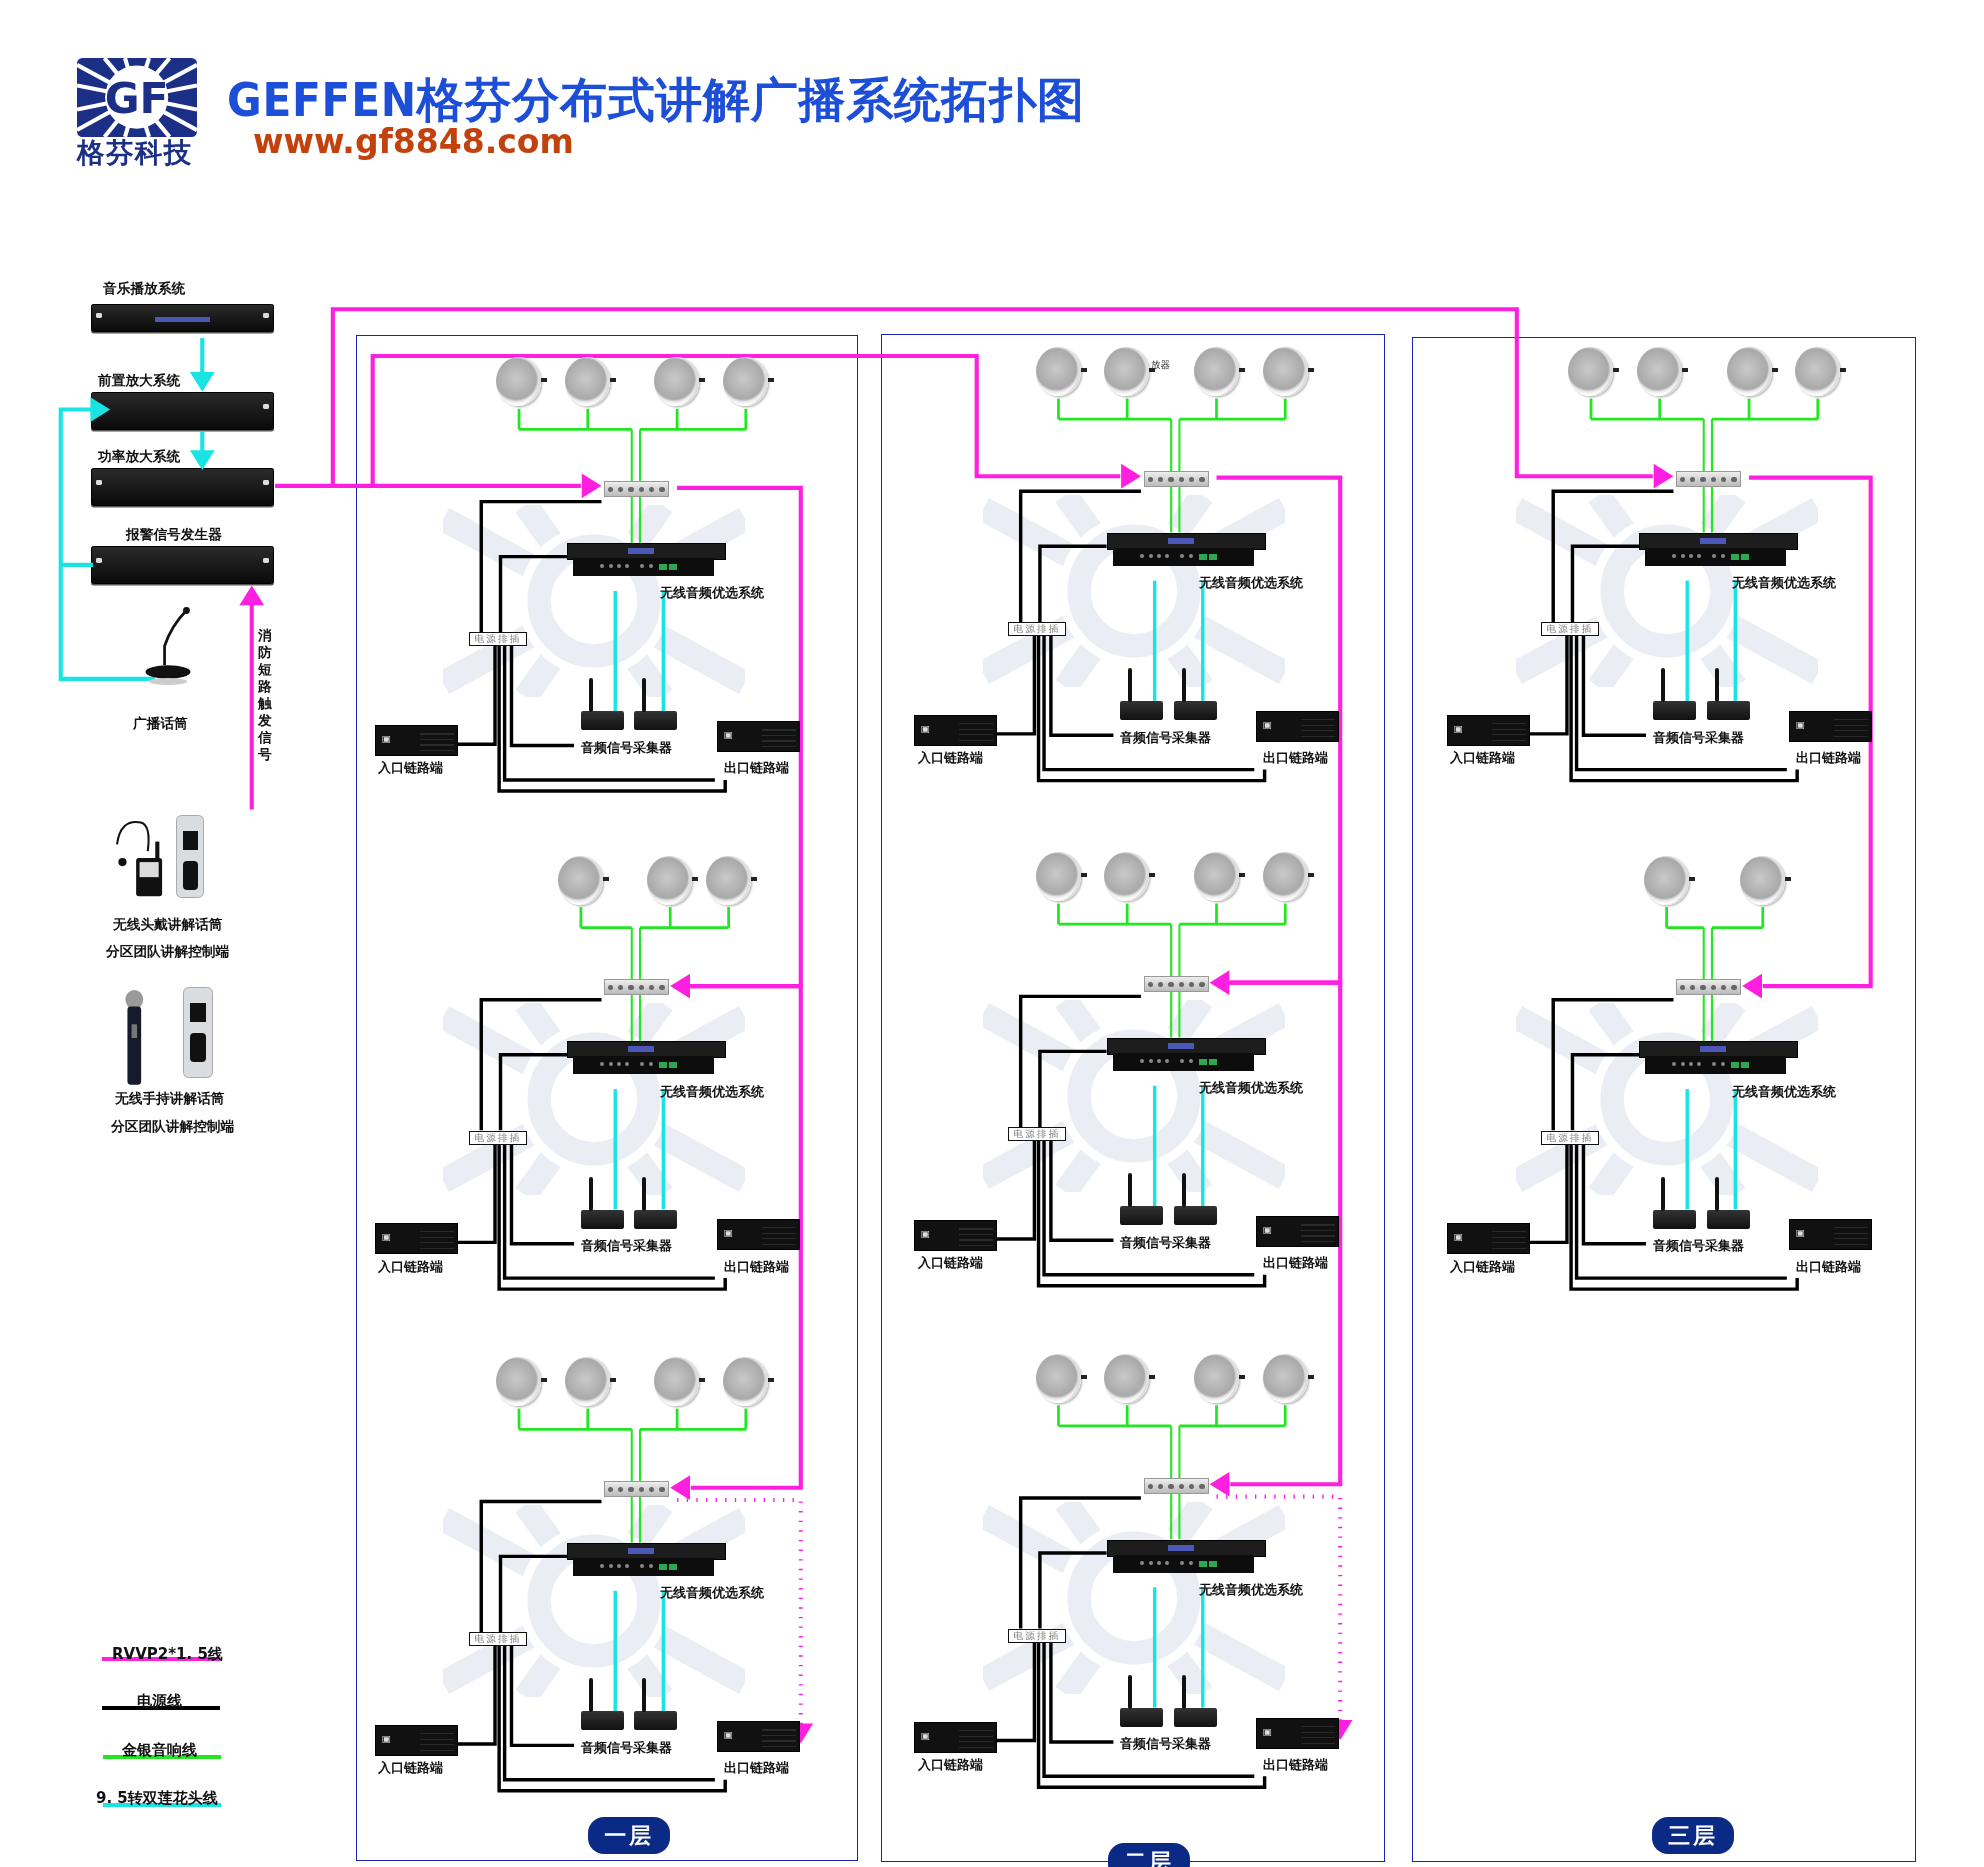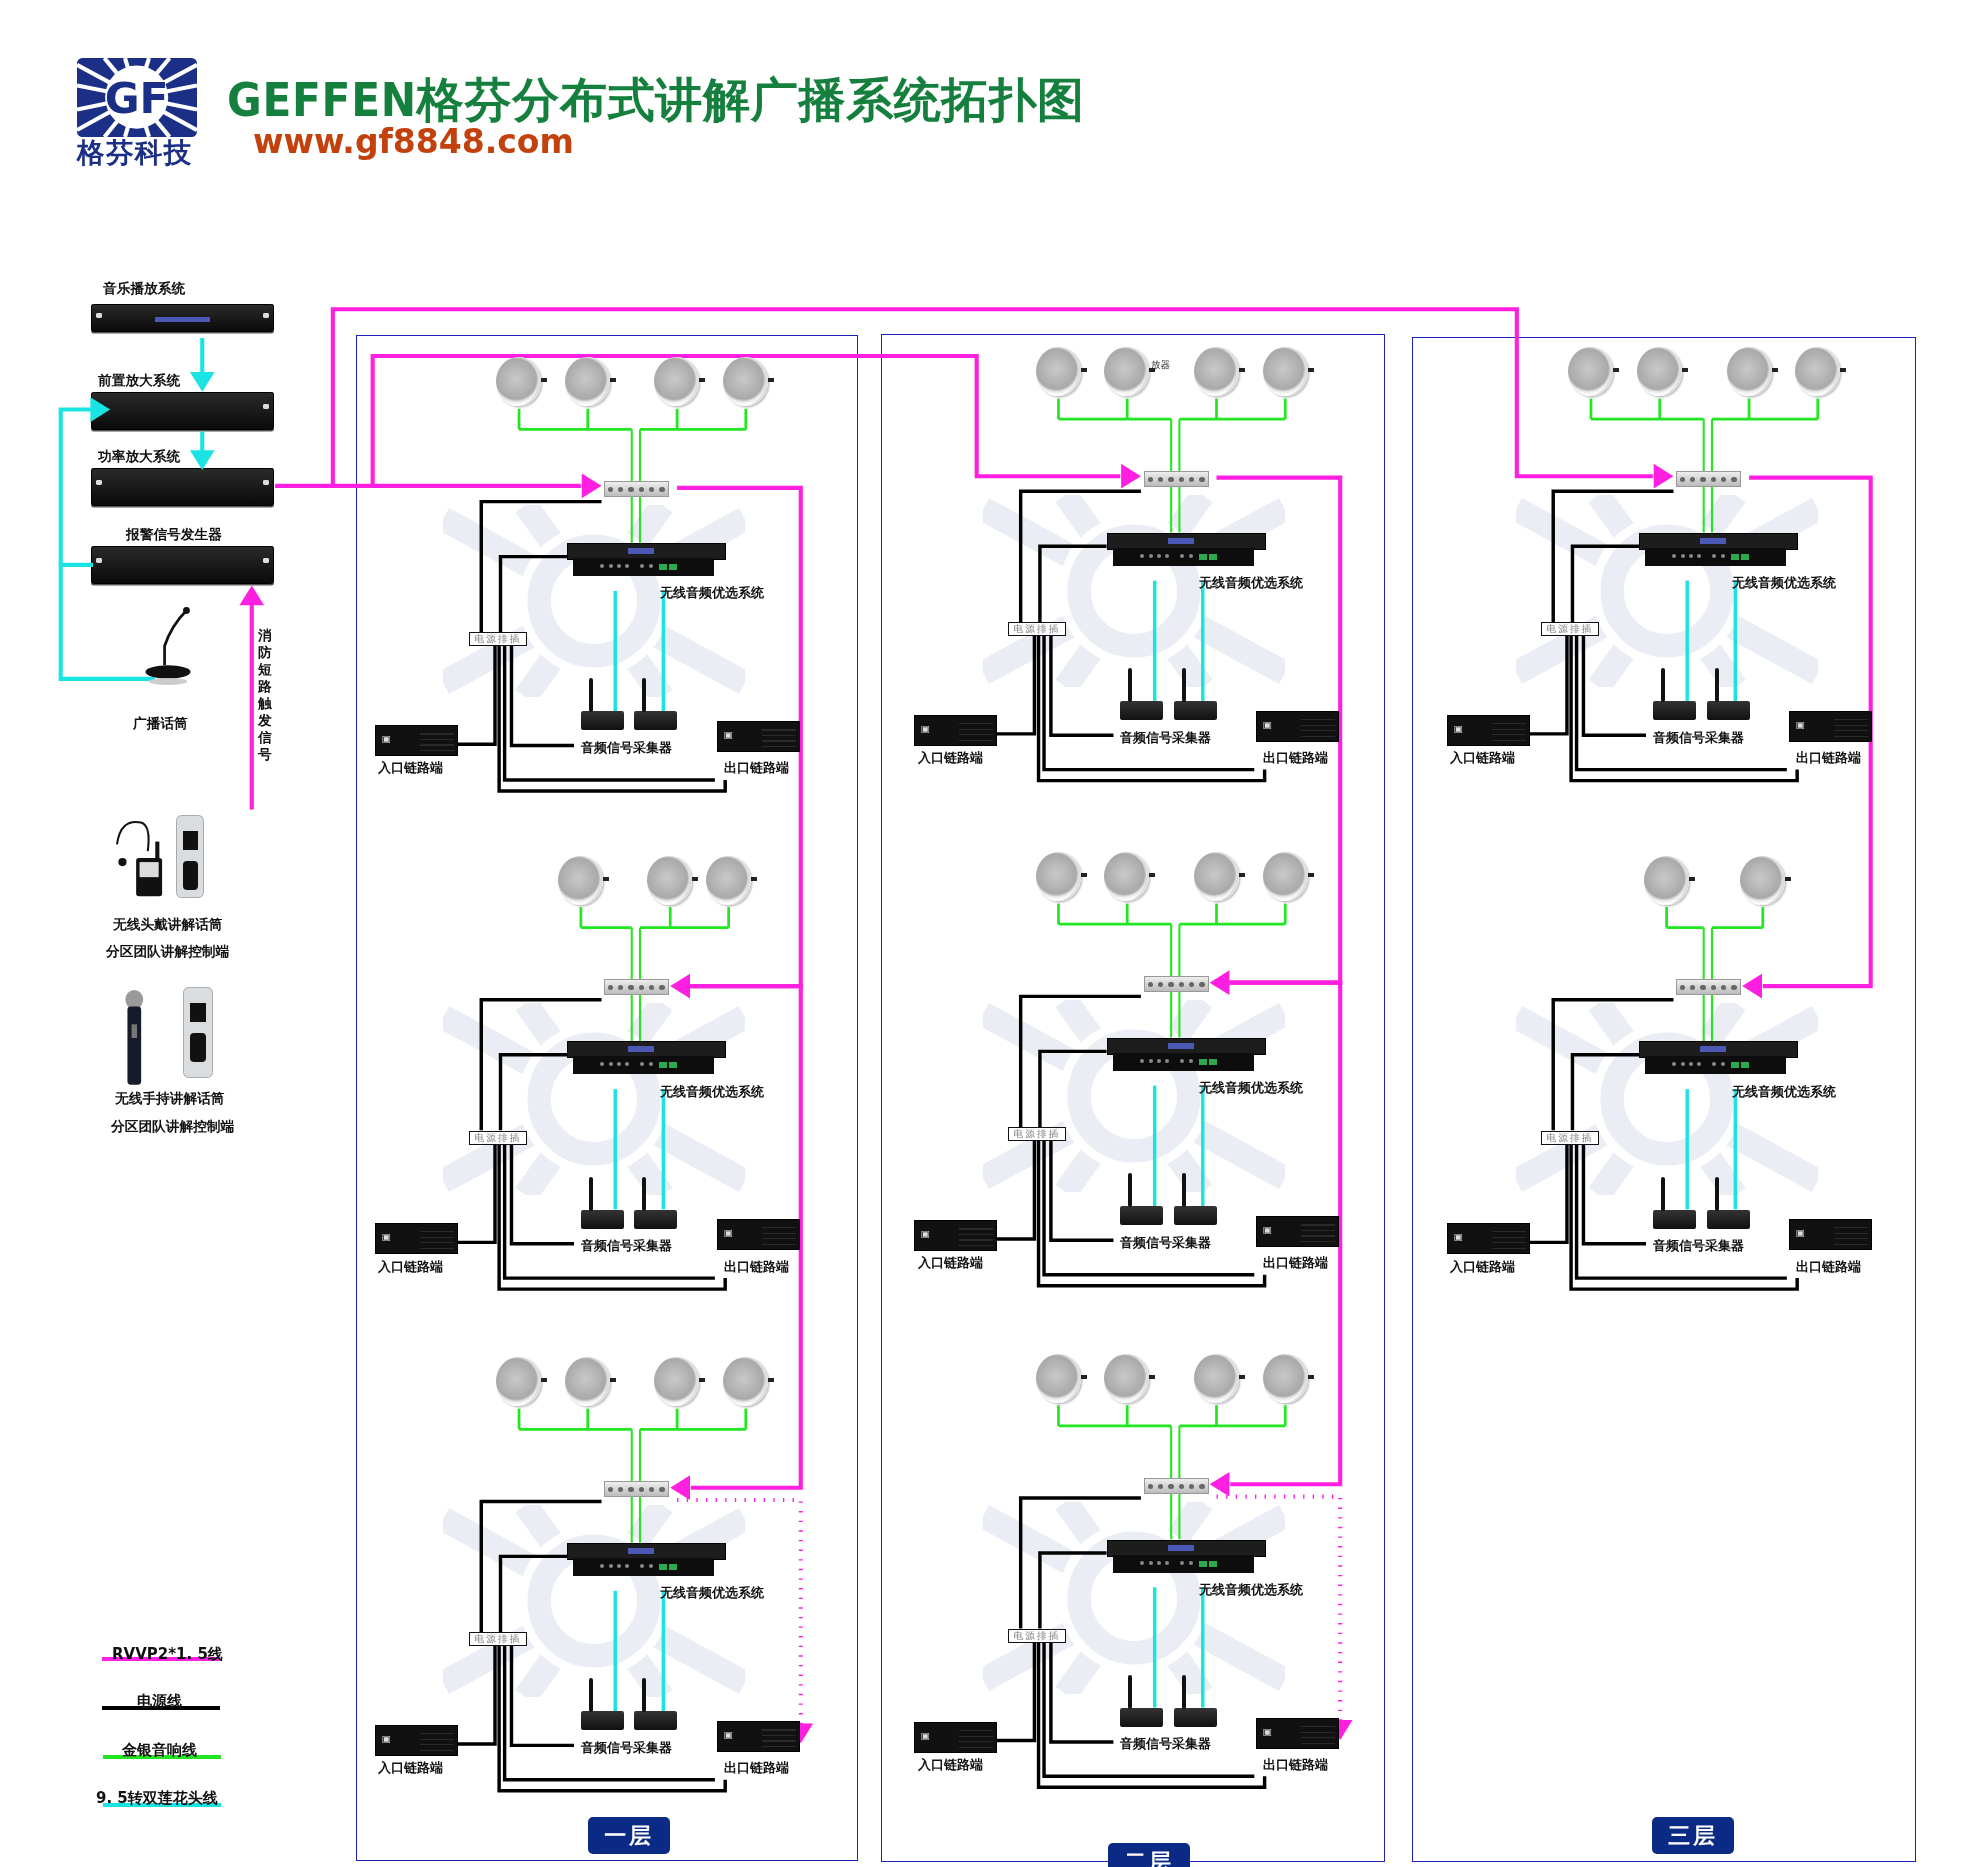--- a/index.html
+++ b/index.html
@@ -2,30 +2,30 @@
 <html style="font-size:11px"><head>
 <meta charset="utf-8">
 <style>
   html,body{margin:0;padding:0;background:#fff;}
   body{width:1985px;height:1867px;position:relative;overflow:hidden;font-family:"DejaVu Sans","Liberation Sans",sans-serif;}
   .abs{position:absolute;}
   #wires{position:absolute;left:0;top:0;width:1985px;height:1867px;z-index:2;pointer-events:none;}
   .logo{left:77px;top:58px;width:144px;height:107px;}
   .logo-mark{position:absolute;left:0;top:0;width:120px;height:79px;background:#1b2f86;border-radius:5.5px;overflow:hidden;}
   .logo-text{position:absolute;left:0;top:77px;width:124px;font-size:27.5px;color:#1b2f86;letter-spacing:1.4px;font-weight:bold;}
-  .title{left:227px;top:69px;font-size:47px;font-weight:bold;color:#15803d;letter-spacing:0.7px;white-space:nowrap;font-family:"DejaVu Sans Condensed","DejaVu Sans",sans-serif;}
+  .title{left:227px;top:69px;font-size:47px;font-weight:bold;color:#1d4ed8;letter-spacing:0.7px;white-space:nowrap;font-family:"DejaVu Sans Condensed","DejaVu Sans",sans-serif;}
   .url{left:253px;top:122px;font-size:33px;font-weight:bold;color:#c2410c;white-space:nowrap;}
   .lbl{position:absolute;font-weight:bold;color:#111;white-space:nowrap;font-size:13.7px;}
   .rack{position:absolute;background:linear-gradient(#2a2a2a,#0a0a0a);border:1.4px solid #000;border-radius:2.1px;box-shadow:0 1.4px 0 #555;}
   .rack::before,.rack::after{content:"";position:absolute;top:30%;width:5.5px;height:5.5px;background:#ddd;border-radius:1.4px;}
   .rack::before{left:4.1px}.rack::after{right:4.1px}
   .rack .disp{position:absolute;left:35%;top:48%;width:30%;height:18%;background:#4b58b5;}
   .zone{position:absolute;border:1.4px solid #1a22b8;background:#fff;z-index:0;}
   .wm{position:absolute;width:302px;height:192px;z-index:1;opacity:.13;}
-  .floor-badge{position:absolute;width:82px;height:37px;background:#0b2a86;color:#fff;border-radius:5px;font-size:22px;font-weight:bold;display:flex;align-items:center;justify-content:center;z-index:3;letter-spacing:2.7px;}
+  .floor-badge{position:absolute;width:82px;height:37px;background:#0b2a86;color:#fff;border-radius:16px;font-size:22px;font-weight:bold;display:flex;align-items:center;justify-content:center;z-index:3;letter-spacing:2.7px;}
   .spk{position:absolute;width:45px;height:49px;border-radius:50%;background:radial-gradient(circle at 45% 45%,#c9c9c9 0,#a9a9a9 55%,#e8e8e8 62%,#fff 70%);box-shadow:inset -2.7px 0 0 #ddd,1.4px 1.4px 2.1px #bbb;z-index:3;}
   .spk::after{content:"";position:absolute;right:-5.5px;top:20.6px;width:5.5px;height:4.1px;background:#222;}
   .term{position:absolute;width:63px;height:13.7px;background:linear-gradient(#eee,#bbb);border:0.7px solid #999;z-index:3;}
   .term i{display:inline-block;width:5.5px;height:5.5px;border-radius:50%;background:#666;margin:3.4px 2.1px 0 2.7px;}
   .dev{position:absolute;width:157px;height:33px;z-index:3;}
   .dev .top{position:absolute;left:0;top:0;width:157px;height:15px;background:#1d1d1d;border:1.4px solid #000;}
   .dev .top .disp{position:absolute;left:60px;top:4.1px;width:26px;height:5.5px;background:#4b58b5;}
   .dev .bot{position:absolute;left:5.5px;top:15px;width:141px;height:18px;background:#0d0d0d;}
   .dev .bot i{position:absolute;top:5.5px;width:4.1px;height:4.1px;border-radius:50%;background:#888;}
   .dev .bot b{position:absolute;top:5.5px;width:8.2px;height:6.9px;background:#2ca84d;}

